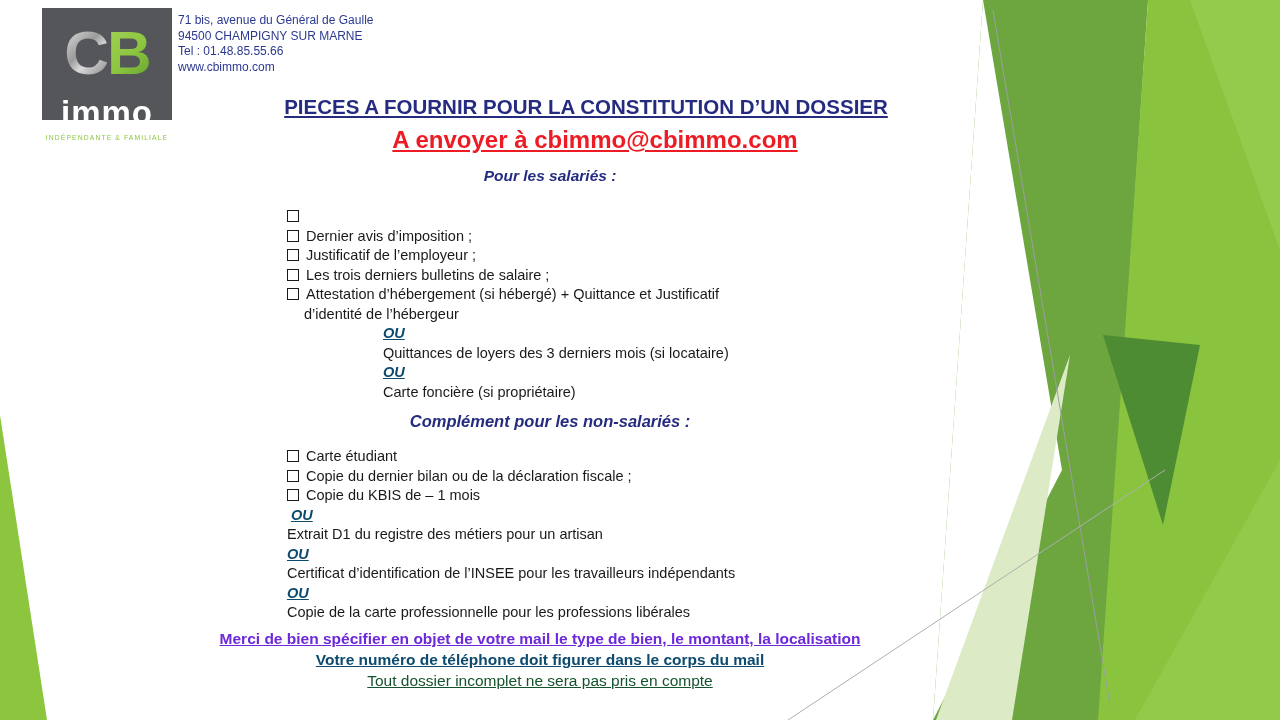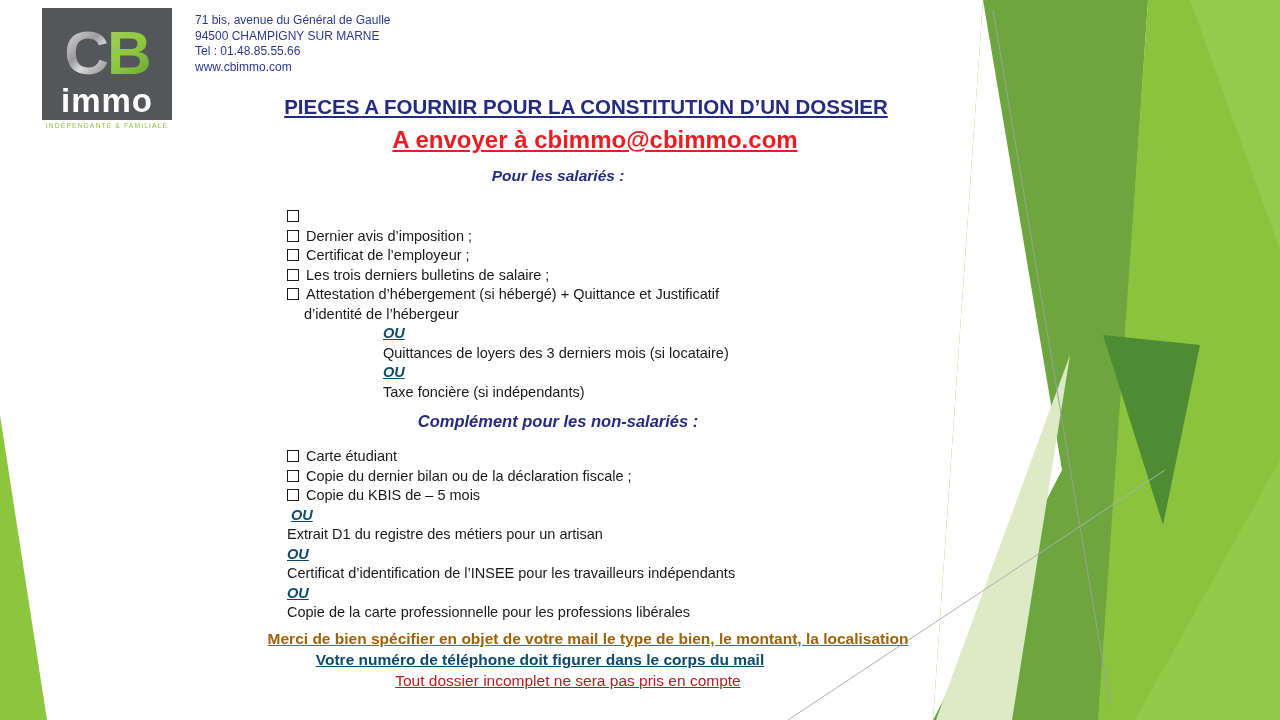--- a/index.html
+++ b/index.html
@@ -11,53 +11,53 @@
   .bg{position:absolute;left:0;top:0;width:1280px;height:720px;pointer-events:none;}
 
   
   .logo{position:absolute;left:42px;top:8px;width:130px;height:112px;background:#54565A;
         display:flex;flex-direction:column;align-items:center;justify-content:flex-start;z-index:2;}
   .logo-cb{font-weight:bold;font-size:62px;line-height:62px;margin-top:14px;letter-spacing:-2px;}
   .logo-cb .c{background:linear-gradient(135deg,#f2f2f2 0%,#9b9b9b 45%,#d9d9d9 60%,#6e6e6e 100%);
               -webkit-background-clip:text;background-clip:text;color:transparent;}
   .logo-cb .b{background:linear-gradient(135deg,#a6d25c 0%,#8CC63F 55%,#5f9a31 100%);
               -webkit-background-clip:text;background-clip:text;color:transparent;}
-  .logo-immo{color:#ffffff;font-weight:bold;font-size:33px;line-height:30px;letter-spacing:1px;margin-top:2px;}
+  .logo-immo{color:#ffffff;font-weight:bold;font-size:33px;line-height:30px;letter-spacing:1px;margin-top:14px;}
   .logo-tag{color:#8CC63F;font-size:6.8px;letter-spacing:1.1px;margin-top:6px;white-space:nowrap;}
 
   
-  .contact{position:absolute;left:178px;top:13px;color:#2B3990;font-size:12px;line-height:15.5px;z-index:2;margin-left:17px;}
+  .contact{position:absolute;left:178px;top:13px;color:#2B3990;font-size:12px;line-height:15.5px;z-index:2;}
 
   
   .title{position:absolute;left:0;top:95px;width:1120px;text-align:center;
          color:#252C80;font-size:20.5px;font-weight:bold;text-decoration:underline;z-index:2;margin-left:26px;}
   .subtitle{position:absolute;left:0;top:126px;width:1190px;text-align:center;
          color:#ED1C24;font-size:24px;font-weight:bold;text-decoration:underline;z-index:2;}
   .sec-heading{position:absolute;left:0;width:1100px;text-align:center;
-         color:#252C80;font-size:15.5px;font-weight:bold;font-style:italic;z-index:2;margin-left:8px;}
+         color:#252C80;font-size:15.5px;font-weight:bold;font-style:italic;z-index:2;}
   .sec1-h{top:167px;}
   .sec2-h{top:412px;font-size:16.5px;}
 
   
   .list{position:absolute;left:287px;font-size:14.5px;line-height:19.5px;color:#1A1A1A;z-index:2;}
   .list1{top:207px;}
   .list2{top:447px;}
   .row{white-space:nowrap;}
   .cb{display:inline-block;width:10px;height:10px;border:1.6px solid #1A1A1A;margin-right:7px;
       vertical-align:-1px;background:#fff;}
   .cont{padding-left:17px;}
   .alt-block{margin-left:96px;}
   .or{color:#0c4a6e;font-weight:bold;font-style:italic;text-decoration:underline;}
   .or-sp{padding-left:4px;}
 
   
   .footer-line{position:absolute;left:0;width:1080px;text-align:center;z-index:2;font-size:15.5px;}
-  .f1{top:630px;color:#a16207;font-weight:bold;text-decoration:underline;padding-left:48px;}
+  .f1{top:630px;color:#6d28d9;font-weight:bold;text-decoration:underline;}
   .f2{top:651px;color:#0c4a6e;font-weight:bold;text-decoration:underline;}
-  .f3{top:672px;color:#b91c1c;text-decoration:underline;padding-left:28px;}
+  .f3{top:672px;color:#14532d;text-decoration:underline;}
 </style>
 </head>
 <body>
 
 <div class="slide">
 
   <svg class="bg" viewBox="0 0 1280 720">
 
     <polygon points="983,0 1148,0 1100,720 933,720" fill="#6DA53F"></polygon>
     <polygon points="983,0 1062,470 933,720" fill="#FFFFFF"></polygon>
@@ -85,38 +85,38 @@
     <div>www.cbimmo.com</div>
   </div>
 
   <div class="title">PIECES A FOURNIR POUR LA CONSTITUTION D’UN DOSSIER</div>
   <div class="subtitle">A envoyer à cbimmo@cbimmo.com</div>
   <div class="sec-heading sec1-h">Pour les salariés :</div>
 
   <div class="list list1">
     <div class="row"><span class="cb"></span></div>
     <div class="row"><span class="cb"></span><span>Dernier avis d’imposition ;</span></div>
-    <div class="row"><span class="cb"></span><span>Certificat de l’employeur ;</span></div>
+    <div class="row"><span class="cb"></span><span>Justificatif de l’employeur ;</span></div>
     <div class="row"><span class="cb"></span><span>Les trois derniers bulletins de salaire ;</span></div>
     <div class="row"><span class="cb"></span><span>Attestation d’hébergement (si hébergé) + Quittance et Justificatif</span></div>
     <div class="row cont">d’identité de l’hébergeur</div>
     <div class="alt-block">
       <div class="row or">OU</div>
       <div class="row">Quittances de loyers des 3 derniers mois (si locataire)</div>
       <div class="row or">OU</div>
-      <div class="row">Taxe foncière (si indépendants)</div>
+      <div class="row">Carte foncière (si propriétaire)</div>
     </div>
   </div>
 
   <div class="sec-heading sec2-h">Complément pour les non-salariés :</div>
 
   <div class="list list2">
     <div class="row"><span class="cb"></span><span>Carte étudiant</span></div>
     <div class="row"><span class="cb"></span><span>Copie du dernier bilan ou de la déclaration fiscale ;</span></div>
-    <div class="row"><span class="cb"></span><span>Copie du KBIS de – 5 mois</span></div>
+    <div class="row"><span class="cb"></span><span>Copie du KBIS de – 1 mois</span></div>
     <div class="row or or-sp">OU</div>
     <div class="row">Extrait D1 du registre des métiers pour un artisan</div>
     <div class="row or">OU</div>
     <div class="row">Certificat d’identification de l’INSEE pour les travailleurs indépendants</div>
     <div class="row or">OU</div>
     <div class="row">Copie de la carte professionnelle pour les professions libérales</div>
   </div>
 
   <div class="footer-line f1">Merci de bien spécifier en objet de votre mail le type de bien, le montant, la localisation</div>
   <div class="footer-line f2">Votre numéro de téléphone doit figurer dans le corps du mail</div>

